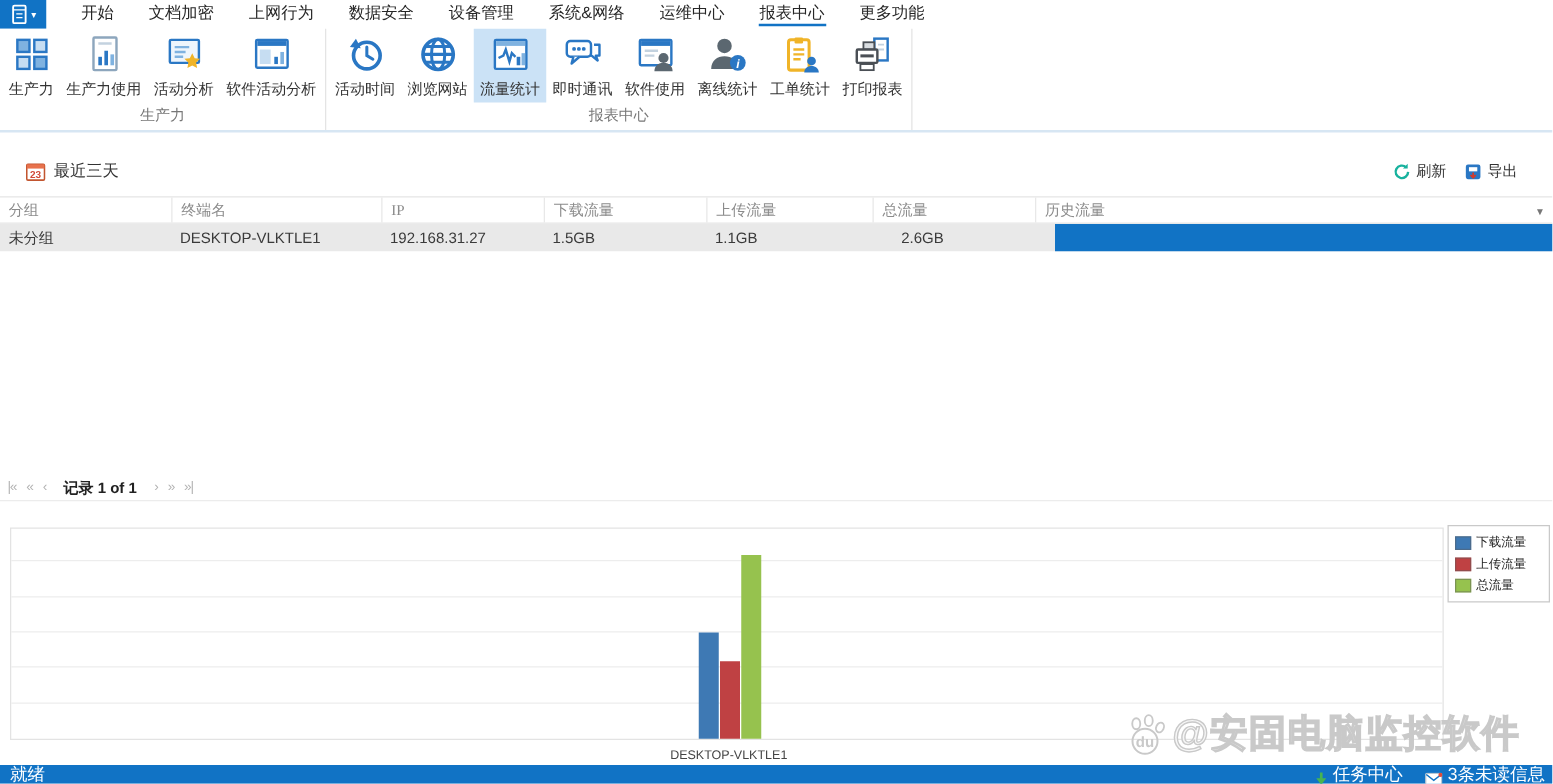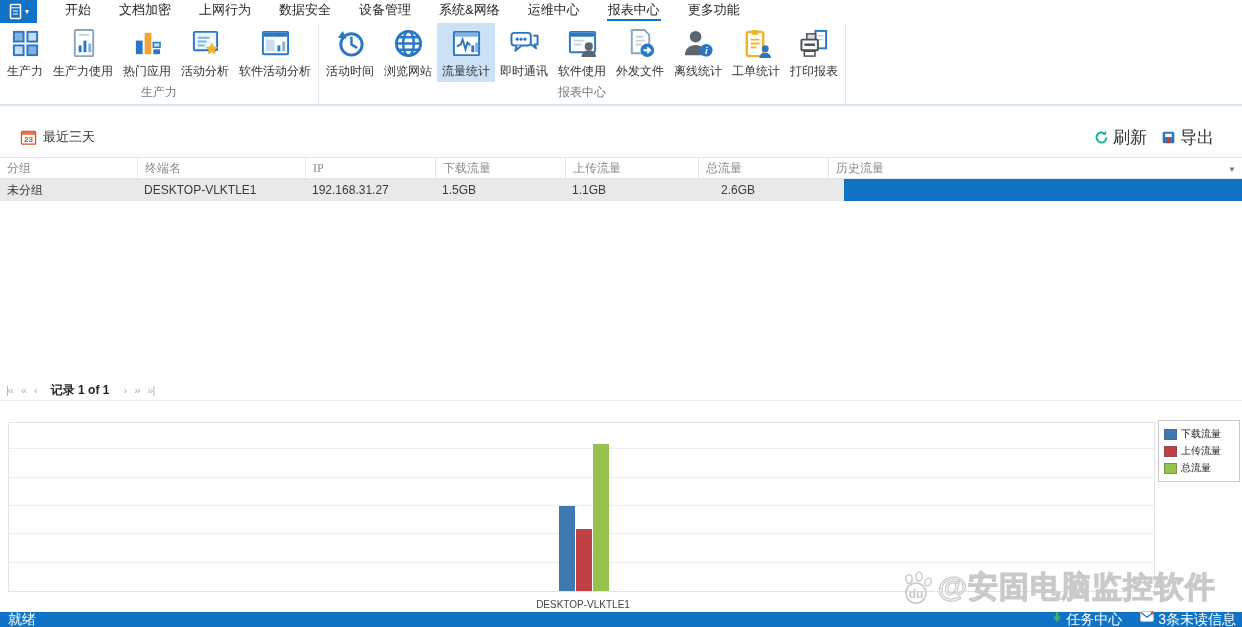--- a/index.html
+++ b/index.html
@@ -24,21 +24,21 @@
   .ricon{width:31px;height:31px;margin:1px 0 4px;display:block;}
   .ricon svg{width:31px;height:31px;display:block;}
   .rlabel{font-size:12px;color:#333;white-space:nowrap;}
   .rg-label{text-align:center;font-size:12px;color:#777;padding:2px 0 5px;}
   .ribbon-sep{position:absolute;top:104px;left:0;right:0;height:2px;background:#d7e6f3;}
 
   
   .toolbar{position:absolute;top:124px;left:0;right:0;height:26px;display:flex;align-items:center;padding:0 28px 0 20px;}
   .tb-left{display:flex;align-items:center;gap:6px;font-size:13px;color:#333;cursor:pointer;}
   .tb-right{margin-left:auto;display:flex;gap:14px;align-items:center;}
-  .tb-btn{display:flex;align-items:center;gap:4px;font-size:17px;color:#333;cursor:pointer;}
+  .tb-btn{display:flex;align-items:center;gap:4px;font-size:12px;color:#333;cursor:pointer;}
   .icon svg{display:block;}
 
   
   .table{position:absolute;top:157px;left:0;right:0;}
   .thead{position:relative;display:flex;height:22px;border-top:1px solid #e5e5e5;border-bottom:1px solid #e5e5e5;background:#fff;color:#8b8b8b;}
   .th{display:flex;align-items:center;padding:0 7px;border-left:1px solid #e8e8e8;font-size:12px;cursor:pointer;font-family:Liberation Serif, serif;}
   .th:first-child{border-left:none;}
   .th-caret{position:absolute;right:6px;top:7px;font-size:8px;color:#777;cursor:pointer;}
   .trow{display:flex;height:22px;background:var(--row-bg);align-items:stretch;cursor:pointer;}
   .td{display:flex;align-items:center;padding:0 7px;font-size:12px;color:#3a3a3a;}
@@ -60,21 +60,21 @@
   .swatch{width:13px;height:11px;border:1px solid rgba(90,90,90,.45);flex:none;}
 
   
   .watermark{position:absolute;top:567px;right:26px;display:flex;align-items:center;gap:3px;z-index:5;pointer-events:none;}
   .wm-paw svg{width:36px;height:36px;display:block;}
   .wm-text{font-size:30px;font-weight:bold;letter-spacing:1px;color:#f7f7f7;-webkit-text-stroke:1.1px #c9c9c9;}
 
   
   .statusbar{position:absolute;left:0;right:0;bottom:0;height:15px;background:var(--accent);color:#fff;display:flex;align-items:center;font-size:14px;padding:0 6px 0 8px;}
   .sb-right{margin-left:auto;display:flex;gap:18px;align-items:center;}
-  .sb-item{display:flex;align-items:flex-start;gap:4px;cursor:pointer;}
+  .sb-item{display:flex;align-items:flex-end;gap:4px;cursor:pointer;}
 </style>
 </head>
 <body>
 
 <div id="app" style="--accent: #1173c5; --ribbon-hl: #cbe2f6; --row-bg: #e9e9e9;">
 
   <div class="menubar">
     <div class="appbtn">
       <span class="icon">
           <svg width="15" height="17" viewBox="0 0 15 17">
@@ -138,31 +138,20 @@
                 <rect x="11" y="18" width="3" height="7" fill="#2a77c4"></rect>
                 <rect x="16" y="13" width="3" height="12" fill="#2a77c4"></rect>
                 <rect x="21" y="16" width="3" height="9" fill="#7fb2e0"></rect>
               </svg>
             </span>
             <div class="rlabel">生产力使用</div>
           </div>
           <div class="rbtn">
             <span class="icon ricon">
               <svg viewBox="0 0 32 32">
-                <rect x="4" y="13" width="7" height="14" fill="#2a77c4"></rect>
-                <rect x="13" y="5" width="7" height="22" fill="#f2a33a"></rect>
-                <rect x="22" y="15" width="7" height="5" fill="#c6ddf2" stroke="#2a77c4" stroke-width="1.5"></rect>
-                <rect x="22" y="22" width="7" height="5" fill="#2a77c4"></rect>
-              </svg>
-            </span>
-            <div class="rlabel">热门应用</div>
-          </div>
-          <div class="rbtn">
-            <span class="icon ricon">
-              <svg viewBox="0 0 32 32">
                 <rect x="4" y="4" width="24" height="19" rx="1" fill="#eef5fc" stroke="#2a77c4" stroke-width="2"></rect>
                 <path d="M8 10h12M8 14h9M8 18h7" stroke="#7fb2e0" stroke-width="2"></path>
                 <path d="M22.5 15l2 4.1 4.5.6-3.3 3.1.8 4.4-4-2.1-4 2.1.8-4.4-3.3-3.1 4.5-.6z" fill="#f0b428"></path>
               </svg>
             </span>
             <div class="rlabel">活动分析</div>
           </div>
           <div class="rbtn">
             <span class="icon ricon">
               <svg viewBox="0 0 32 32">
@@ -229,31 +218,20 @@
             <span class="icon ricon">
               <svg viewBox="0 0 32 32">
                 <rect x="3" y="4" width="26" height="21" rx="1" fill="#fff" stroke="#2a77c4" stroke-width="2"></rect>
                 <rect x="4" y="5" width="24" height="4" fill="#2a77c4"></rect>
                 <path d="M7 13h11M7 17h8" stroke="#c3d2df" stroke-width="2"></path>
                 <circle cx="22.5" cy="19" r="4.2" fill="#5b6770"></circle>
                 <path d="M15 30c0-4.5 3.4-7 7.5-7s7.5 2.5 7.5 7z" fill="#5b6770"></path>
               </svg>
             </span>
             <div class="rlabel">软件使用</div>
-          </div>
-          <div class="rbtn">
-            <span class="icon ricon">
-              <svg viewBox="0 0 32 32">
-                <path d="M7 2h13l5 5v18a1 1 0 0 1-1 1H7z" fill="#fff" stroke="#8da6bd" stroke-width="2"></path>
-                <path d="M11 9h8M11 13h10M11 17h6" stroke="#c3d2df" stroke-width="2"></path>
-                <circle cx="23" cy="23" r="7" fill="#2a77c4"></circle>
-                <path d="M19 23h7m-3-3l3 3-3 3" stroke="#fff" stroke-width="2" fill="none"></path>
-              </svg>
-            </span>
-            <div class="rlabel">外发文件</div>
           </div>
           <div class="rbtn">
             <span class="icon ricon">
               <svg viewBox="0 0 32 32">
                 <circle cx="13" cy="9" r="6" fill="#5b6770"></circle>
                 <path d="M2 28c0-7 5-10.5 11-10.5S24 21 24 28z" fill="#5b6770"></path>
                 <circle cx="24" cy="23" r="6.5" fill="#2a77c4"></circle>
                 <text x="24" y="27" font-size="10" fill="#fff" text-anchor="middle" font-weight="bold" font-style="italic">i</text>
               </svg>
             </span>

